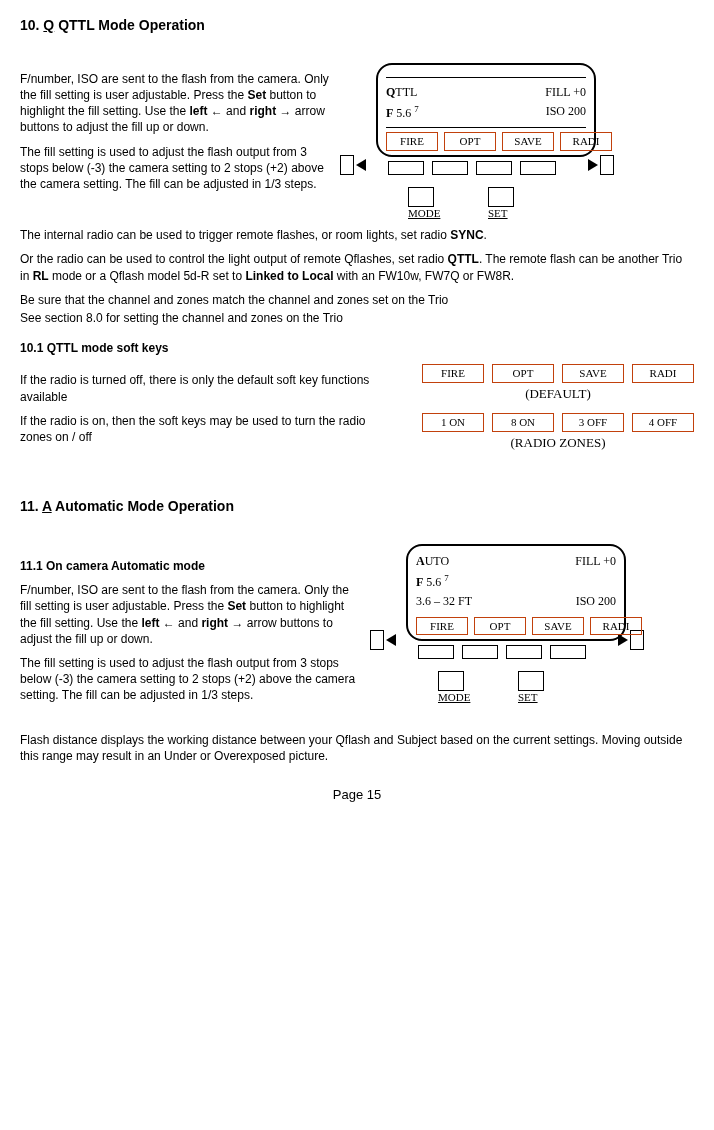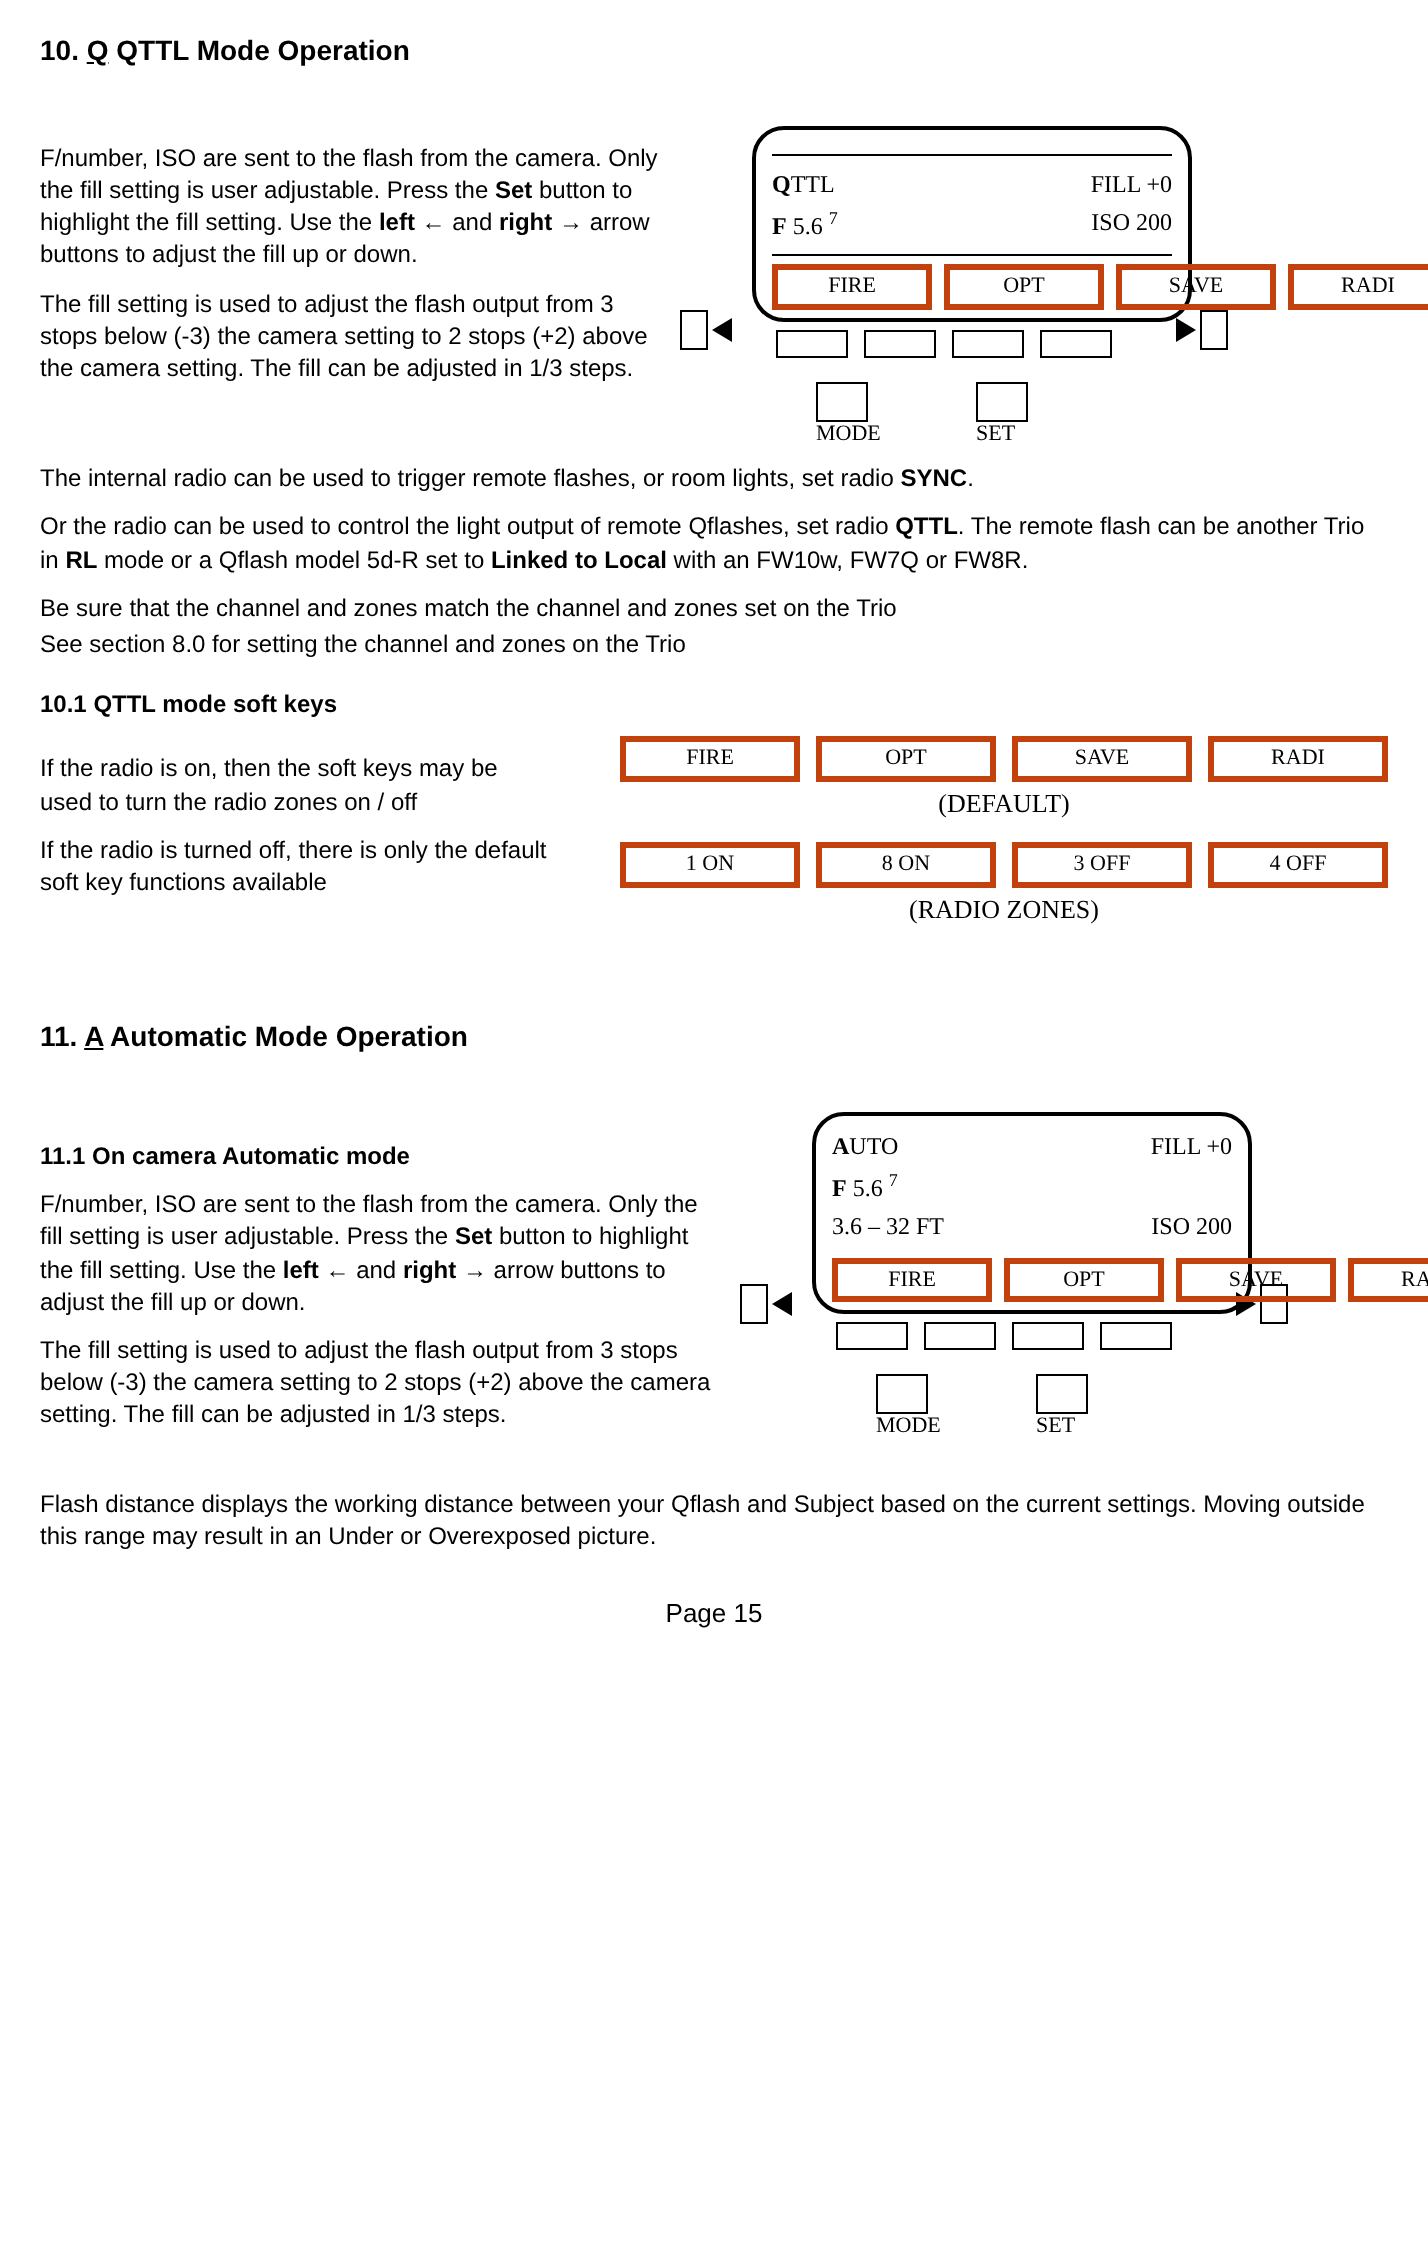--- a/index.html
+++ b/index.html
@@ -55,24 +55,24 @@
     margin: 3px 0;
   }
   .lcd .softkeys {
     display: flex;
     gap: 6px;
     margin-top: 6px;
     border-top: 1px solid #000;
     padding-top: 4px;
   }
   .softkey, .keycap {
-    border: 3px solid #c2410c;
+    border: 1px solid #c2410c;
     font-family: "Times New Roman", serif;
     font-size: 11px;
-    padding: 1px 20px;
+    padding: 1px 8px;
     text-align: center;
     min-width: 34px;
     display: inline-block;
   }
   .phys-row {
     display: flex;
     gap: 8px;
     margin-left: 26px;
     margin-top: 4px;
   }
@@ -80,20 +80,21 @@
     width: 34px;
     height: 12px;
     border: 1px solid #000;
   }
   .bot-row {
     display: flex;
     gap: 50px;
     margin-left: 46px;
     margin-top: 12px;
     align-items: flex-start;
+    text-decoration: underline;
   }
   .bot-btn {
     width: 24px;
     height: 18px;
     border: 1px solid #000;
   }
   .bot-label {
     font-family: "Times New Roman", serif;
     font-size: 11px;
     text-align: left;
@@ -215,22 +216,22 @@
   <span>Or the radio can be used to control the light output of remote Qflashes, set radio </span><span class="strong">QTTL</span><span>. The remote flash can be another Trio in </span><span class="strong">RL</span><span> mode or a Qflash model 5d-R set to </span><span class="strong">Linked to Local</span><span> with an FW10w, FW7Q or FW8R.</span>
 </p>
 
 <p>Be sure that the channel and zones match the channel and zones set on the Trio</p>
 <p style="margin-top:-6px">See section 8.0 for setting the channel and zones on the Trio</p>
 
 <p class="sect-sub">10.1  QTTL mode soft keys</p>
 
 <div class="two-col">
   <div class="left" style="max-width:370px">
+    <p>If the radio is turned off, there is only the default soft key functions available</p>
     <p>If the radio is on, then the soft keys may be used to turn the radio zones on / off</p>
-    <p>If the radio is turned off, there is only the default soft key functions available</p>
   </div>
   <div class="right">
     <div class="key-row-group">
       <div class="key-row">
         <span class="keycap">FIRE</span>
         <span class="keycap">OPT</span>
         <span class="keycap">SAVE</span>
         <span class="keycap">RADI</span>
       </div>
       <div class="key-row-label">(DEFAULT)</div>

